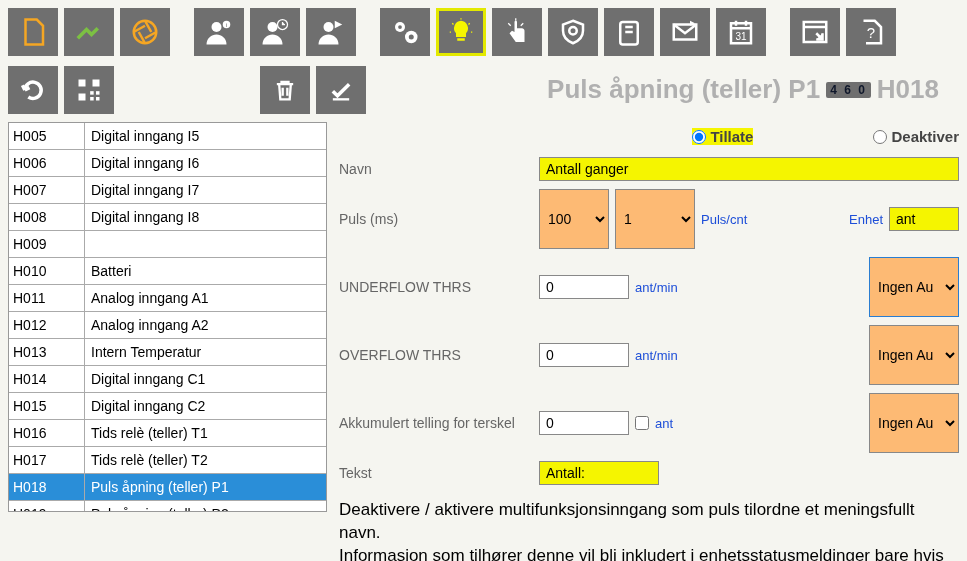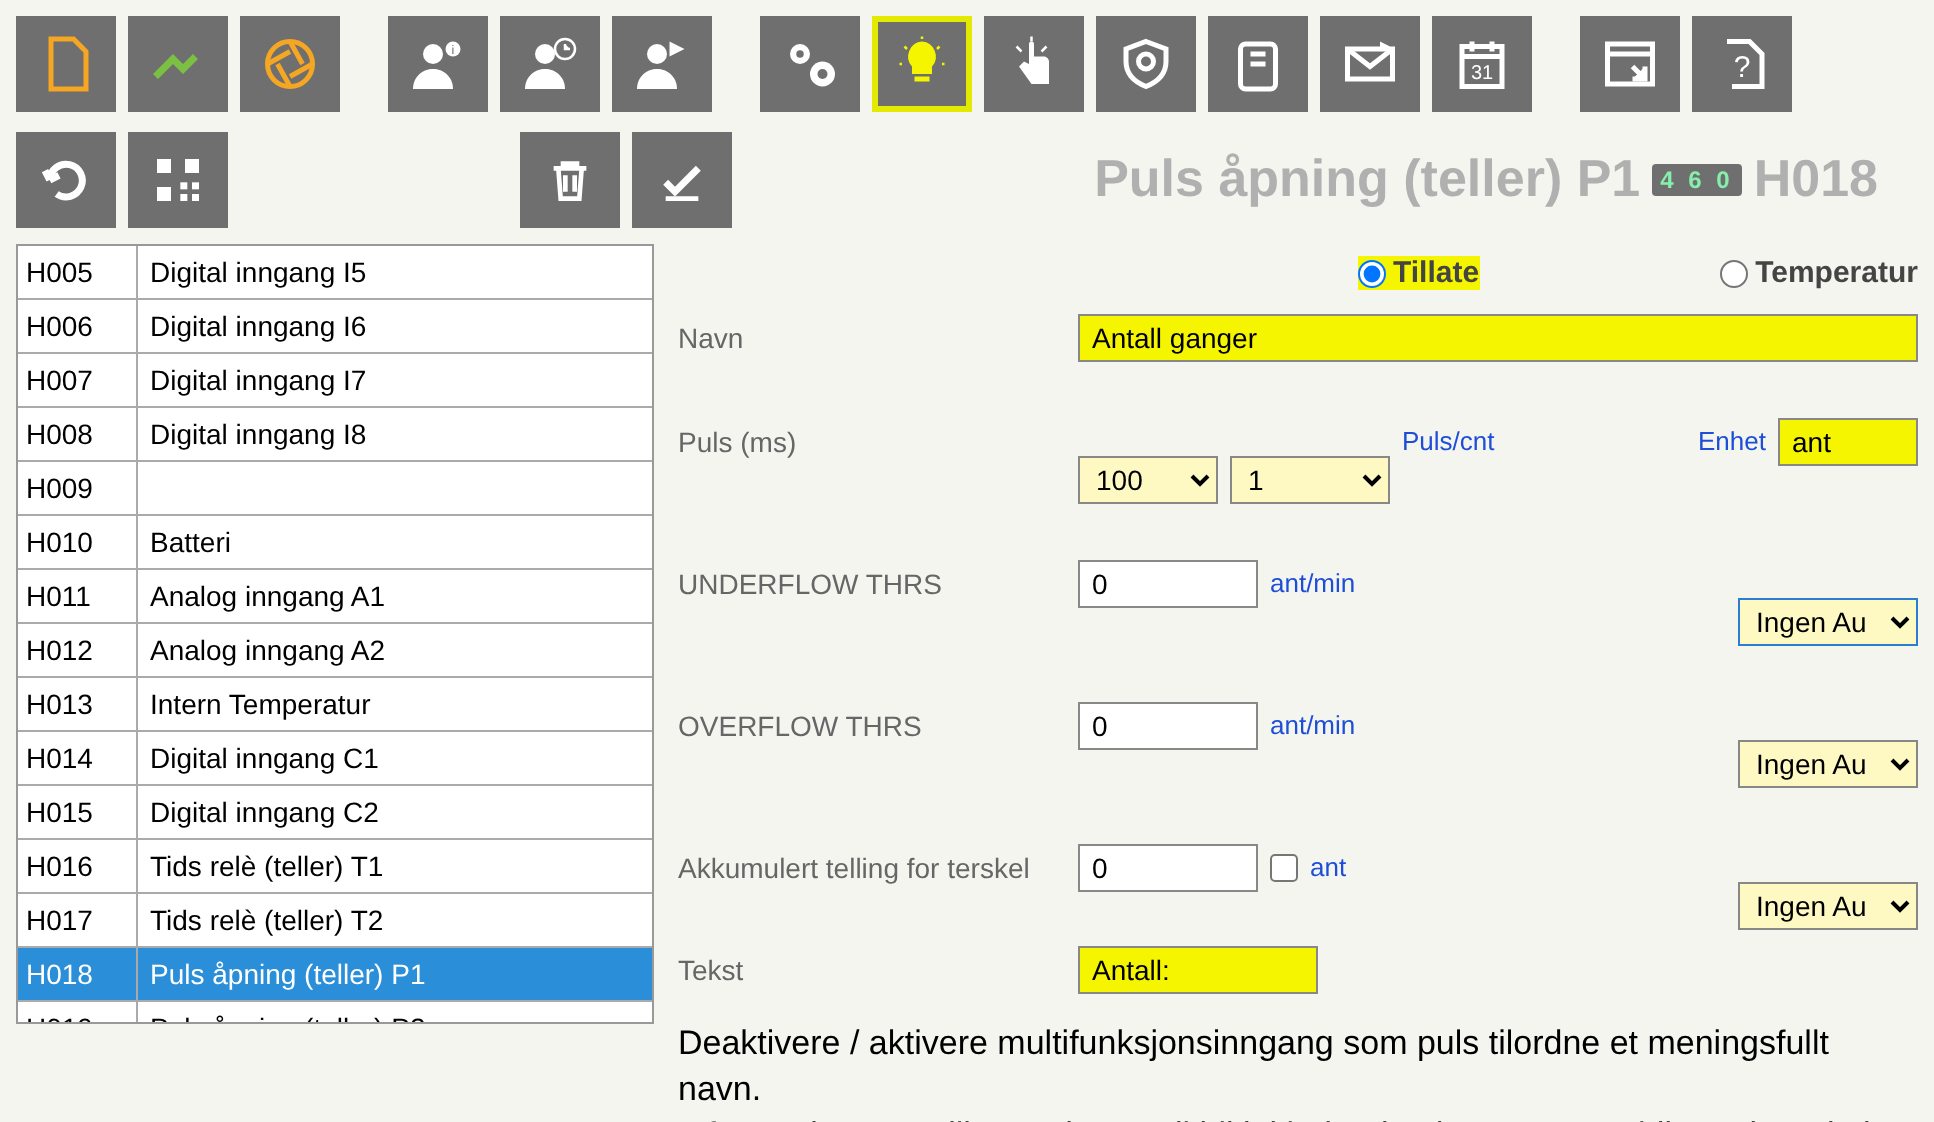--- a/index.html
+++ b/index.html
@@ -14,40 +14,40 @@
   
   
   .row2 { display: flex; align-items: flex-start; padding: 0 8px; gap: 6px; }
   .row2 .left { display: flex; gap: 6px; }
   .row2 .mid { display: flex; gap: 6px; margin-left: 140px; }
   .row2 .right { flex: 1; }
   .sbtn { width: 50px; height: 48px; background: #6f6f6f; display: flex; align-items: center; justify-content: center; cursor: pointer; }
   .sbtn svg { width: 28px; height: 28px; }
   
   .title { font-size: 26px; font-weight: 700; color: #b0b0b0; text-align: right; padding-right: 20px; margin-top: 8px; display:flex; justify-content:flex-end; align-items:center; gap:6px;}
-  .badge { background:#6f6f6f;color:#86efac;font-size:12px;padding:1px 4px;border-radius:2px;letter-spacing:2px;}
+  .badge { background:#6f6f6f;color:#0f172a;font-size:12px;padding:1px 4px;border-radius:2px;letter-spacing:2px;}
   
   
   .main { display: flex; padding: 8px; gap: 12px; }
   .listpanel { width: 360px; border:1px solid #999; background:#fff; height:390px; overflow-y:scroll; position:relative;}
   .listrow { display: flex; border-bottom: 1px solid #aaa; height: 27px; align-items: center; cursor: pointer; }
-  .listrow .code { width: 60px; padding-left: 4px; border-right:1px solid #aaa; height:100%; display:flex;align-items:center;}
+  .listrow .code { width: 76px; padding-left: 4px; border-right:1px solid #aaa; height:100%; display:flex;align-items:center;}
   .listrow .txt { padding-left: 6px; flex:1;}
   .listrow.sel { background: #2a8ed8; color: #fff; }
   
   .form { flex: 1; padding-top: 6px; }
   .frow { display: flex; align-items: center; margin-bottom: 8px; }
   .flabel { width: 200px; text-align: left; padding-right: 8px; color: #666; font-size:14px;}
   .fcontrols { flex: 1; display: flex; align-items: center; gap: 6px; }
   
   .radio-row { display:flex; justify-content:flex-end; gap:120px; margin-bottom:12px;}
   .radio-opt { display:flex;align-items:center;gap:4px;font-weight:700;font-size:15px;color:#444;}
   .hl { background: #f5f500; }
   input[type=text].txtfield { border:1px solid #888; padding:3px 6px; font-size:14px; }
-  select.sel { border:1px solid #888; padding:2px 4px; font-size:14px; background:#fef9c3;margin-top:39px;}
+  select.sel { border:1px solid #888; padding:20px 4px; font-size:14px; background:#fdba74;}
   .unitlbl{color:#1d4ed8;font-size:13px;text-align:right;}
   
   .desc { color:#000000; font-size:17px; line-height:1.35; padding:6px 10px 0 0;}
   
   input[type=radio]{width:14px;height:14px;}
   input[type=checkbox]{width:14px;height:14px;}
   
   .blueborder{border:1.5px solid #2a7dd0 !important;}
 </style>
 </head>
@@ -264,21 +264,21 @@
     </div>
 
   <div class="form">
     <div class="radio-row">
       <label class="radio-opt hl">
           <input type="radio" name="en" checked="" style=""> 
           <span>Tillate</span>
         </label>
       <label class="radio-opt">
           <input type="radio" name="en" style=""> 
-          <span>Temperatur</span>
+          <span>Deaktiver</span>
         </label>
     </div>
 
     <div class="frow">
       <div class="flabel">Navn</div>
       <div class="fcontrols">
           <input type="text" class="txtfield hl" style="width: 420px;" value="Antall ganger">
         </div>
     </div>
 

